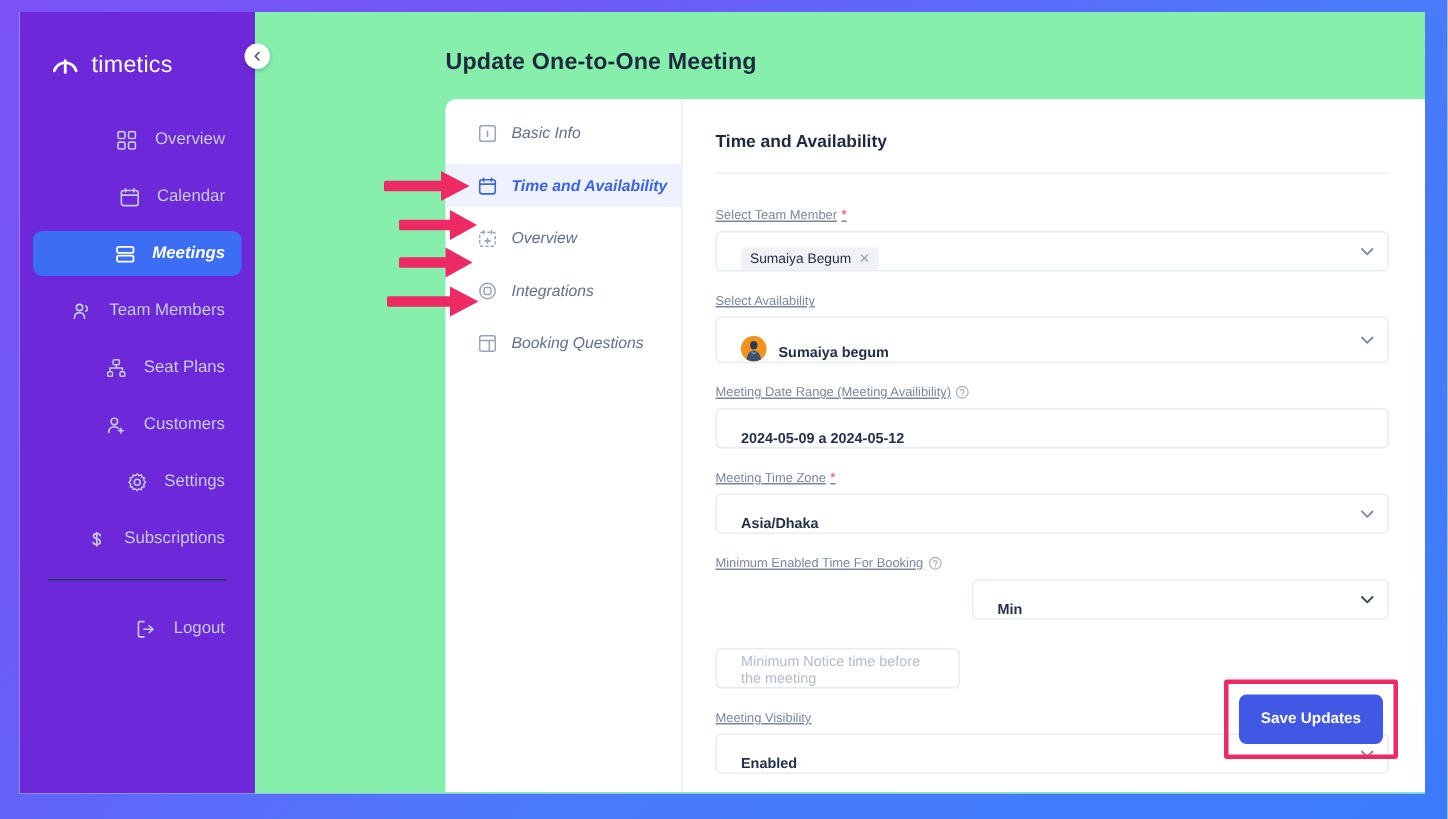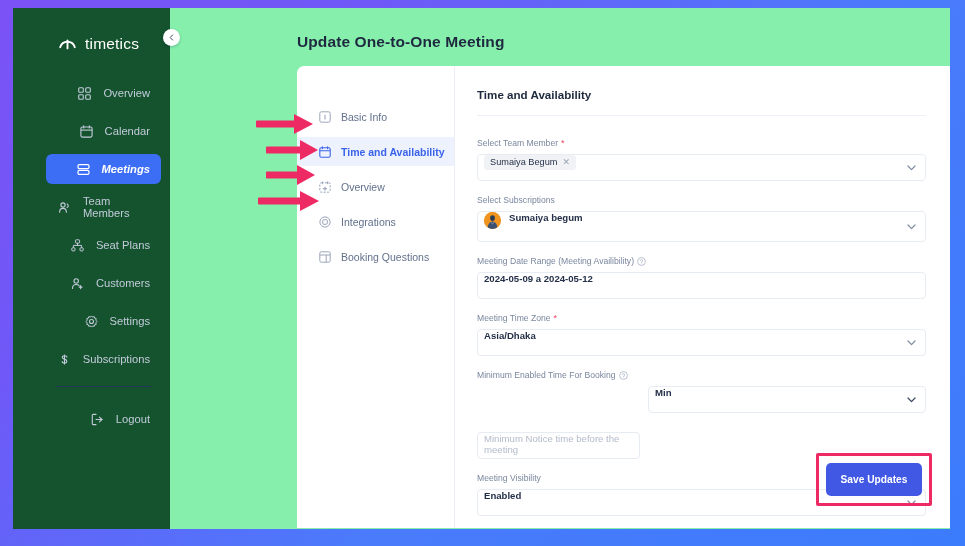--- a/index.html
+++ b/index.html
@@ -19,25 +19,24 @@
     left: 13px; top: 8px;
     width: 937px; height: 521px;
     display: flex;
     background: #eaeef5;
     overflow: hidden;
   }
 
   
   #sidebar {
     width: 157px;
-    background: #14532d;
+    background: #6d28d9;
     flex: 0 0 157px;
     position: relative;
     padding-top: 0;
-    padding-left: 24px;
   }
   #brand {
     display: flex; align-items: center; gap: 8px;
     padding: 19px 0 0 21px;
     height: 52px;
   }
   #brand .logo-mark { width: 19px; height: 19px; display:block; }
   #brand .brand-text {
     color: #ffffff; font-size: 15.5px; letter-spacing: .2px; font-weight: 400;
   }
@@ -104,21 +103,22 @@
     border-radius: 7px 7px 0 0;
     display: flex;
     overflow: hidden;
   }
 
   
   #tab-col {
     width: 158px;
     flex: 0 0 158px;
     border-right: 1px solid #ebeef4;
-    padding-top: 36px;
+    padding-top: 8px;
+    font-style: italic;
   }
   .tab-item {
     display: flex; align-items: center; gap: 10px;
     height: 29px;
     padding-left: 21px;
     font-size: 10.5px;
     color: #62708c;
     cursor: pointer;
     margin-bottom: 6px;
   }
@@ -140,33 +140,33 @@
     font-size: 11.6px; font-weight: bold; color: #1e293f;
     padding-bottom: 14px;
   }
   #form-heading-rule { height:1px; background:#edf0f6; margin-bottom: 22px; }
 
   .field { margin-bottom: 14px; }
   .field-label {
     font-size: 8.6px;
     color: #7a879e;
     margin-bottom: 6px;
-    display: flex; align-items: center; gap: 3px;
+    display: flex; align-items: center; gap: 3px; text-decoration: underline;
   }
   .req-star { color: #f0415f; font-size: 9px; line-height: 1; }
   .help-ico { display:inline-flex; }
   .help-ico svg { display:block; }
 
   .control {
     height: 27px;
     border: 1px solid #e7ebf2;
     border-radius: 4px;
     background: #ffffff;
-    display: flex; align-items: flex-start;
-    padding: 0 6px;
+    display: flex; align-items: flex-end;
+    padding: 0 16px;
     font-size: 9.6px;
     color: #243049;
     font-weight: bold;
     position: relative;
     cursor: pointer;
   }
   .control.with-caret { padding-right: 26px; }
   .caret {
     position: absolute; right: 9px; top: 50%;
     transform: translateY(-50%);
@@ -447,21 +447,21 @@
             <span class="caret">
               <svg width="9" height="6" viewBox="0 0 9 6">
                   <path d="M1 1 L4.5 4.6 L8 1" fill="none" stroke="#7e8aa0" stroke-width="1.2" stroke-linecap="round" stroke-linejoin="round"></path>
                 </svg>
             </span>
           </div>
         </div>
 
         <div class="field">
           <div class="field-label">
-            <span>Select Subscriptions</span>
+            <span>Select Availability</span>
           </div>
           <div class="control with-caret" style="height:31px;">
             <span class="avatar">
               <svg width="17" height="17" viewBox="0 0 17 17">
                 <circle cx="8.5" cy="8.5" r="8.5" fill="#f1941f"></circle>
                 <ellipse cx="8.5" cy="6.1" rx="2.4" ry="2.8" fill="#2b3b55"></ellipse>
                 <path d="M3.6 17 C3.6 12.4 5.8 9.6 8.5 9.6 C11.2 9.6 13.4 12.4 13.4 17 Z" fill="#3c5070"></path>
                 <path d="M7.2 10.4 C7.8 12.2 9.2 12.2 9.8 10.4" fill="none" stroke="#8fa0b8" stroke-width="0.9"></path>
               </svg>
             </span>

